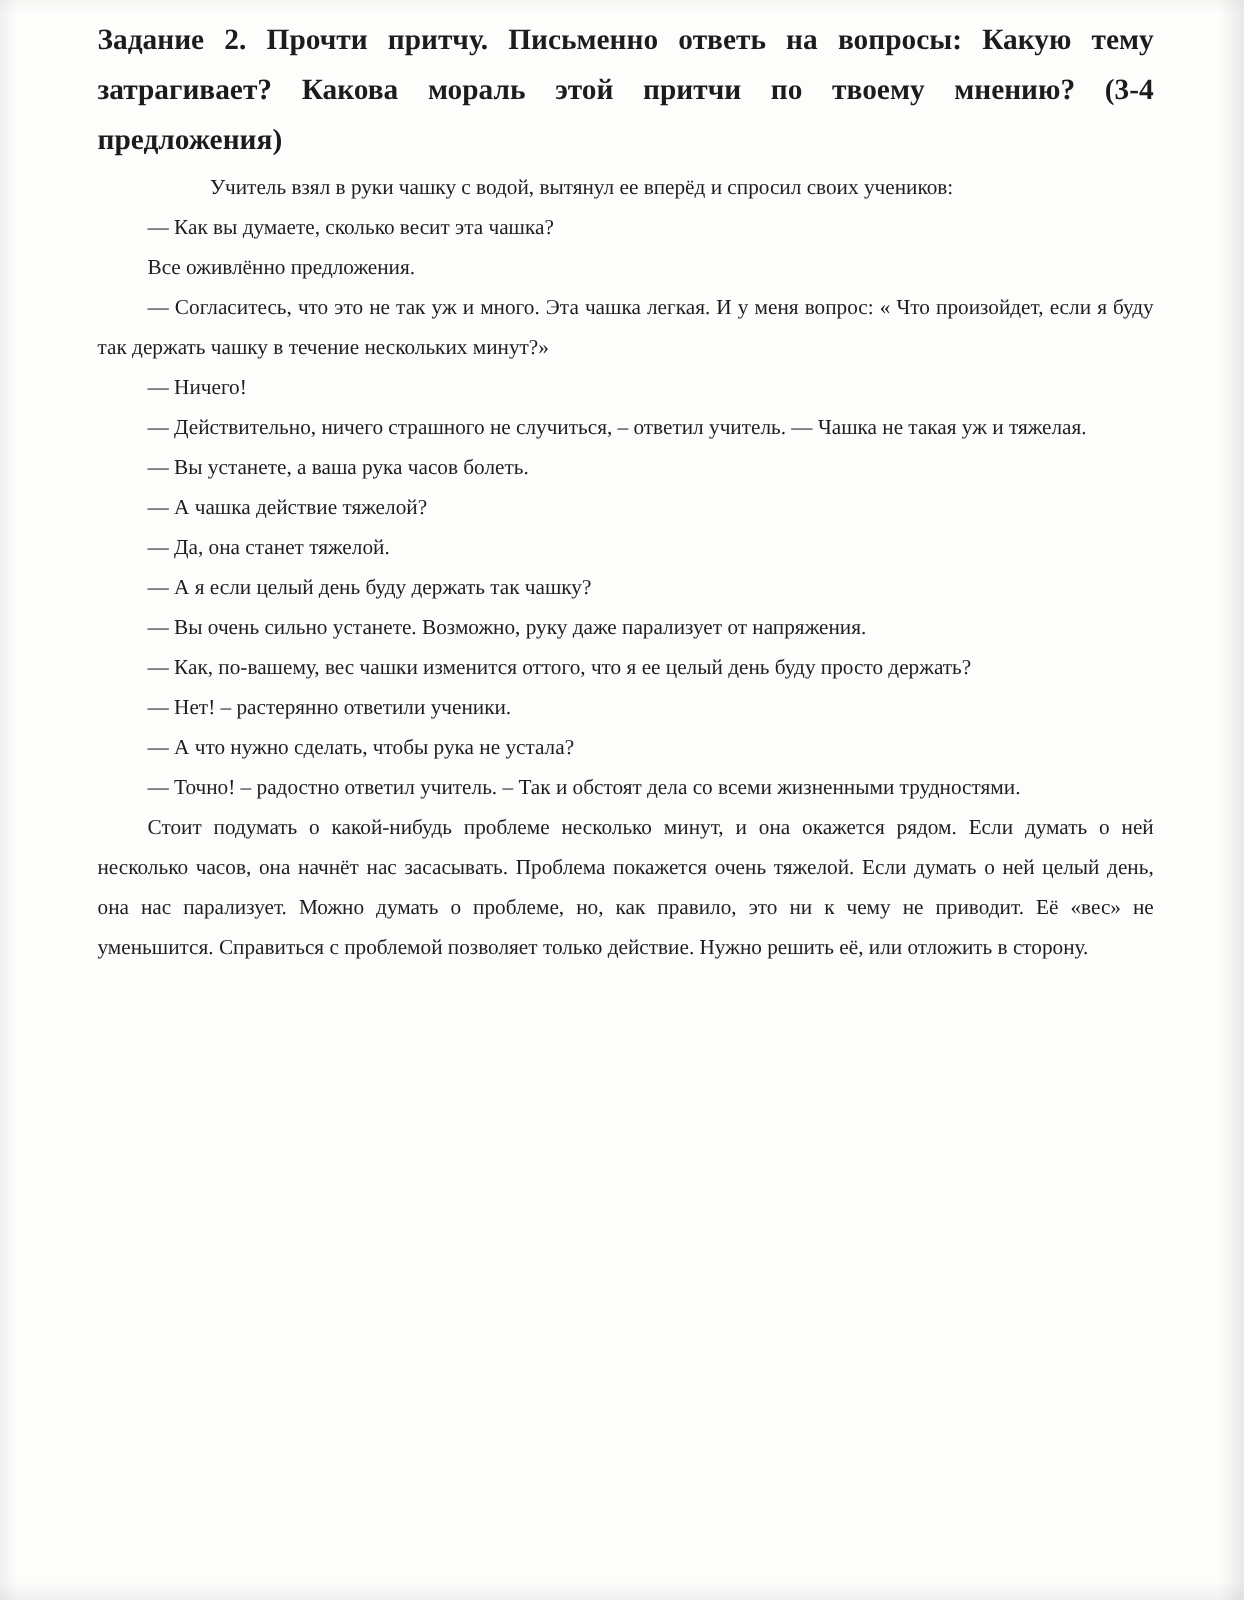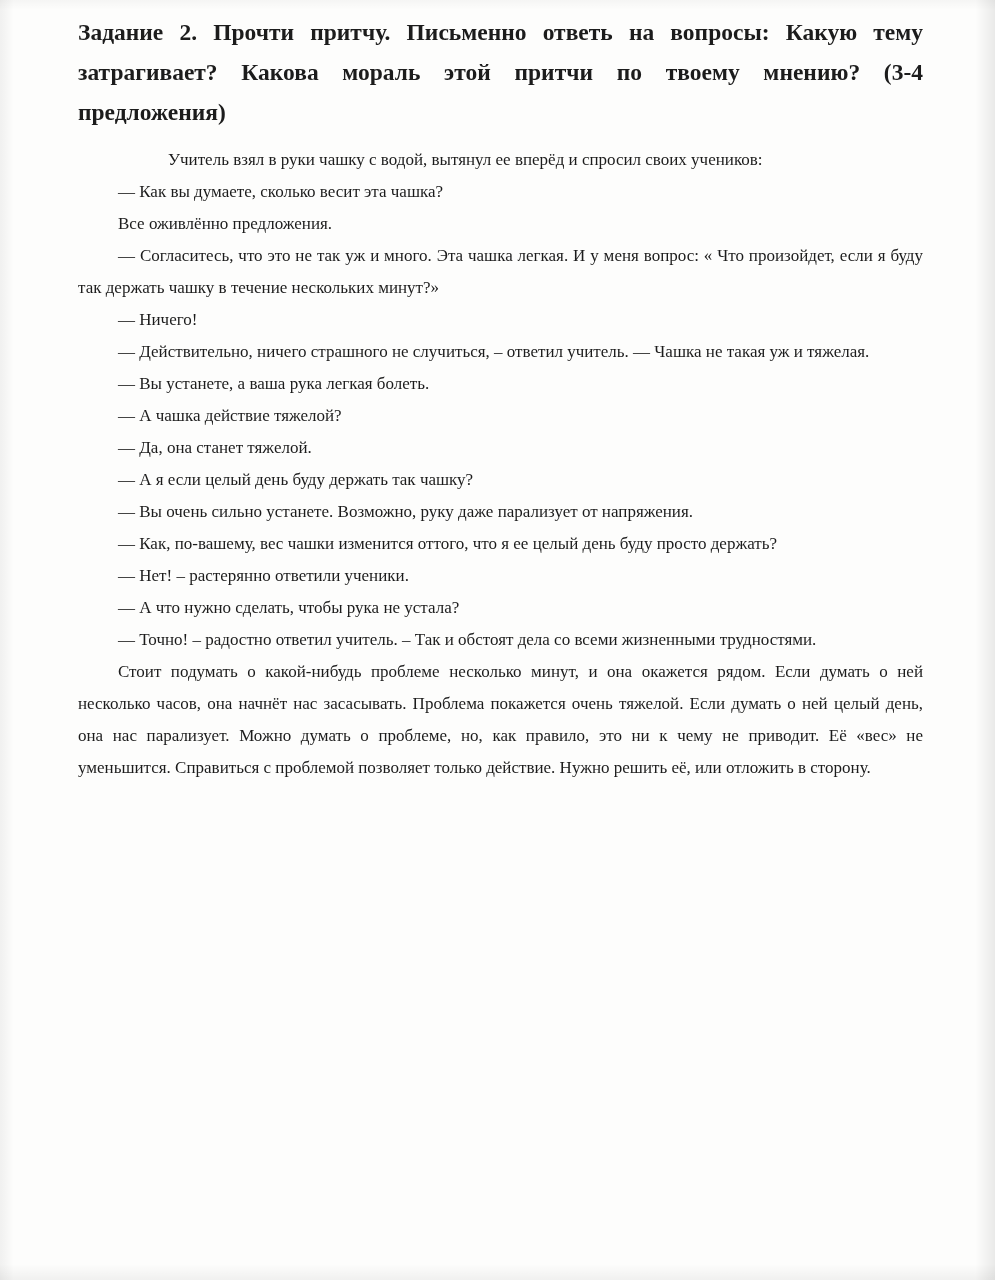--- a/index.html
+++ b/index.html
@@ -21,21 +21,21 @@
       linear-gradient(to top,   rgba(0,0,0,0.05), rgba(0,0,0,0) 16px),
       linear-gradient(to bottom,rgba(0,0,0,0.03), rgba(0,0,0,0) 10px),
       #fdfdfc;
     font-family: "Liberation Serif", "DejaVu Serif", serif;
     overflow: hidden;
   }
   .heading {
     font-size: 23.5px;
     font-weight: bold;
     line-height: 40px;
-    margin: 0 0 12px 0;
+    margin: 0 0 2px 0;
     text-align: justify;
   }
   .para {
     font-size: 17px;
     line-height: 32px;
     margin: 0;
     text-align: justify;
     text-indent: 40px;
   }
   .para.first-indent {
@@ -47,21 +47,21 @@
 
 <div class="page">
   <h1 class="heading">Задание 2. Прочти притчу. Письменно ответь на вопросы: Какую тему затрагивает? Какова мораль этой притчи по твоему мнению? (3-4 предложения)</h1>
 
   <p class="para first-indent">Учитель взял в руки чашку с водой, вытянул ее вперёд и спросил своих учеников:</p>
   <p class="para">— Как вы думаете, сколько весит эта чашка?</p>
   <p class="para">Все оживлённо предложения.</p>
   <p class="para">— Согласитесь, что это не так уж и много. Эта чашка легкая. И у меня вопрос: « Что произойдет, если я буду так держать чашку в течение нескольких минут?»</p>
   <p class="para">— Ничего!</p>
   <p class="para">— Действительно, ничего страшного не случиться, – ответил учитель. — Чашка не такая уж и тяжелая.</p>
-  <p class="para">— Вы устанете, а ваша рука легкая болеть.</p>
+  <p class="para">— Вы устанете, а ваша рука часов болеть.</p>
   <p class="para">— А чашка действие тяжелой?</p>
   <p class="para">— Да, она станет тяжелой.</p>
   <p class="para">— А я если целый день буду держать так чашку?</p>
   <p class="para">— Вы очень сильно устанете. Возможно, руку даже парализует от напряжения.</p>
   <p class="para">— Как, по-вашему, вес чашки изменится оттого, что я ее целый день буду просто держать?</p>
   <p class="para">— Нет! – растерянно ответили ученики.</p>
   <p class="para">— А что нужно сделать, чтобы рука не устала?</p>
   <p class="para">— Точно! – радостно ответил учитель. – Так и обстоят дела со всеми жизненными трудностями.</p>
   <p class="para">Стоит подумать о какой-нибудь проблеме несколько минут, и она окажется рядом. Если думать о ней несколько часов, она начнёт нас засасывать. Проблема покажется очень тяжелой. Если думать о ней целый день, она нас парализует. Можно думать о проблеме, но, как правило, это ни к чему не приводит. Её «вес» не уменьшится. Справиться с проблемой позволяет только действие. Нужно решить её, или отложить в сторону.</p>
 </div>

